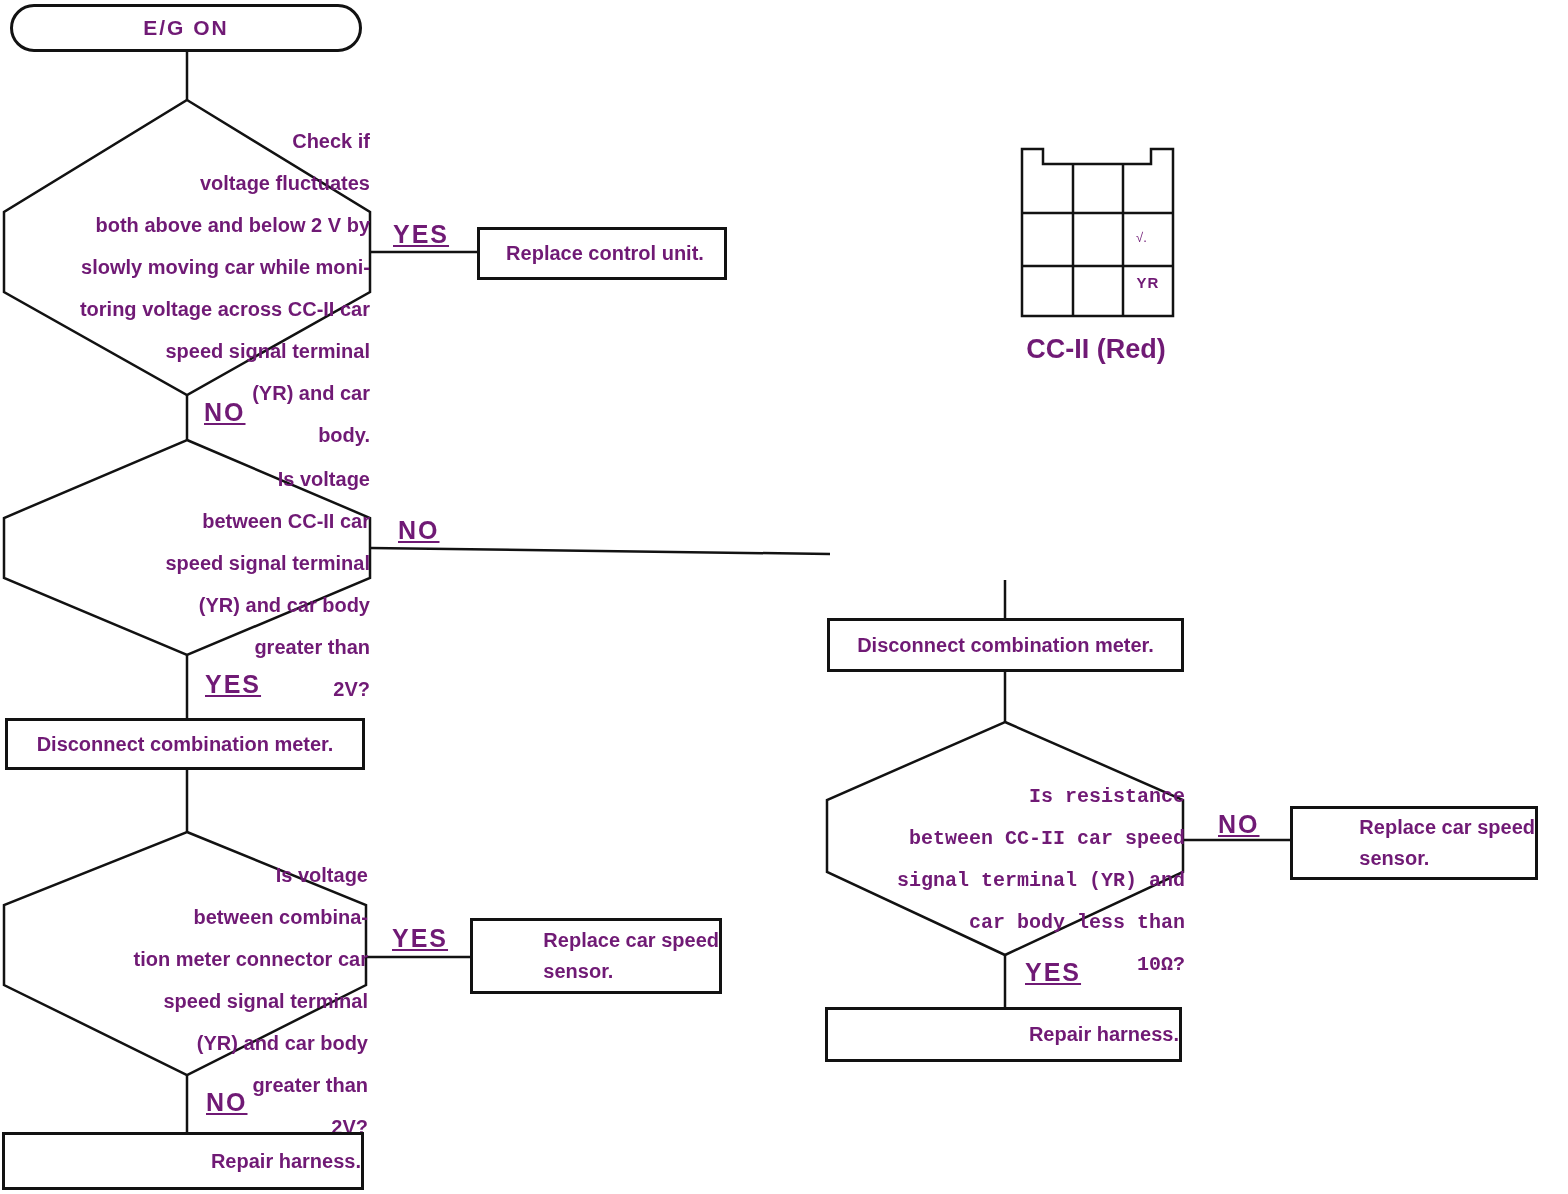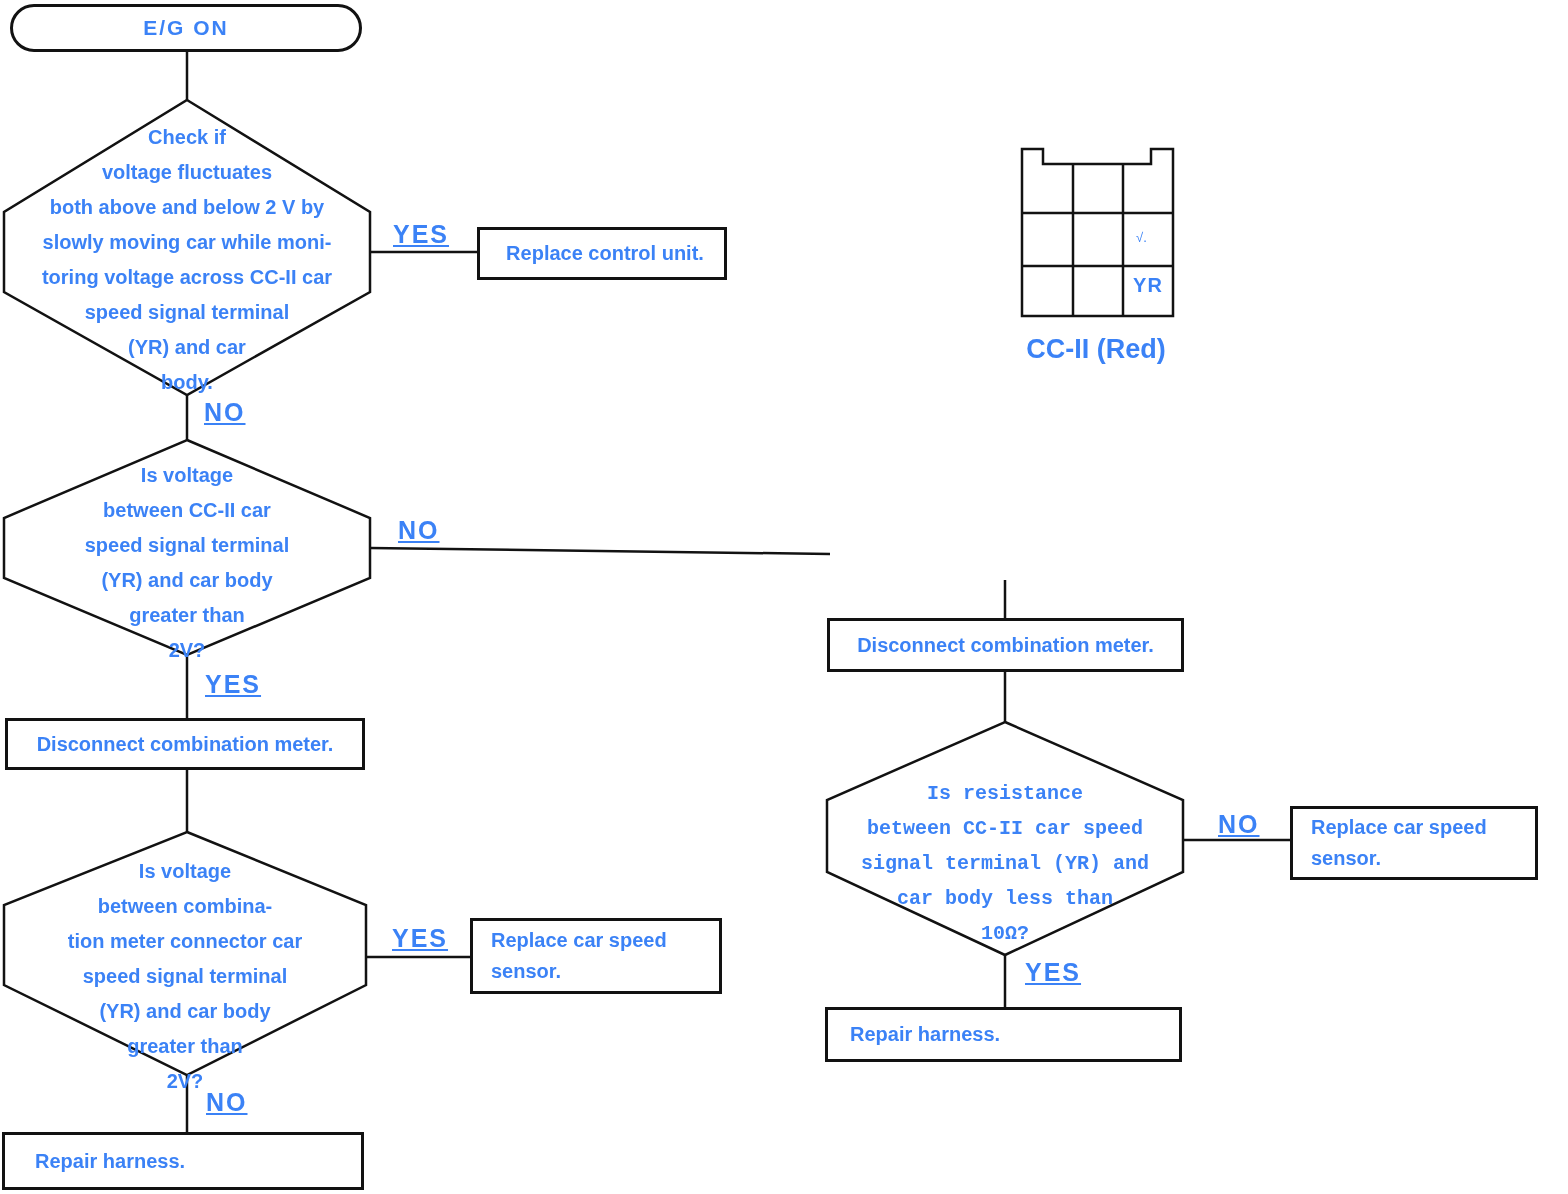--- a/index.html
+++ b/index.html
@@ -1,38 +1,38 @@
 <!DOCTYPE html>
 <html><head>
 <meta charset="utf-8">
 <style>
   html,body{margin:0;padding:0;background:#ffffff;}
   .canvas{
     position:relative;width:1568px;height:1194px;background:#ffffff;
-    font-family:"Liberation Sans", sans-serif;color:#3b82f6;font-weight:700;
+    font-family:"Liberation Sans", sans-serif;color:#701a75;font-weight:700;
     overflow:hidden;
   }
   svg.layer{position:absolute;left:0;top:0;width:1568px;height:1194px;}
   .pill{
     position:absolute;border:3px solid #121212;border-radius:28px;
     display:flex;align-items:center;justify-content:center;
     font-size:21px;letter-spacing:2px;background:#fff;box-sizing:border-box;
   }
   .pbox{
     position:absolute;border:3px solid #121212;background:#fff;
     display:flex;align-items:center;font-size:20px;box-sizing:border-box;
-    white-space:pre-line;line-height:31px;
+    white-space:pre-line;line-height:31px;justify-content:flex-end;
   }
   .pbox.center{justify-content:center;}
   .dtext{
-    position:absolute;text-align:center;white-space:pre-line;
-    font-size:20px;line-height:35px;
+    position:absolute;text-align:right;white-space:pre-line;
+    font-size:20px;line-height:42px;
   }
   .lbl{position:absolute;font-size:25px;letter-spacing:2px;text-decoration:underline;}
-  .pin{position:absolute;text-align:center;font-size:20px;letter-spacing:1px;}
+  .pin{position:absolute;text-align:center;font-size:15px;letter-spacing:1px;}
   .mark{position:absolute;font-size:13px;font-weight:400;}
   .cap{position:absolute;text-align:center;font-size:27px;}
 </style>
 </head>
 <body>
 
 <div class="canvas">
 
   <svg class="layer" viewBox="0 0 1568 1194" fill="none" stroke="#121212" stroke-width="2.5">
 

